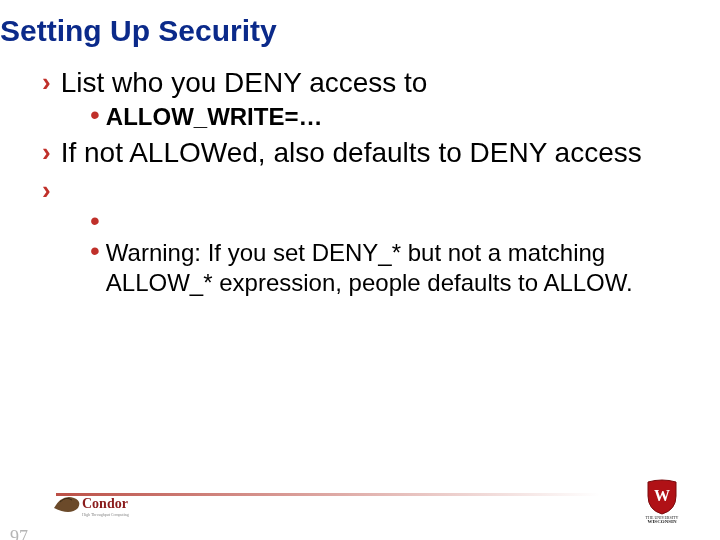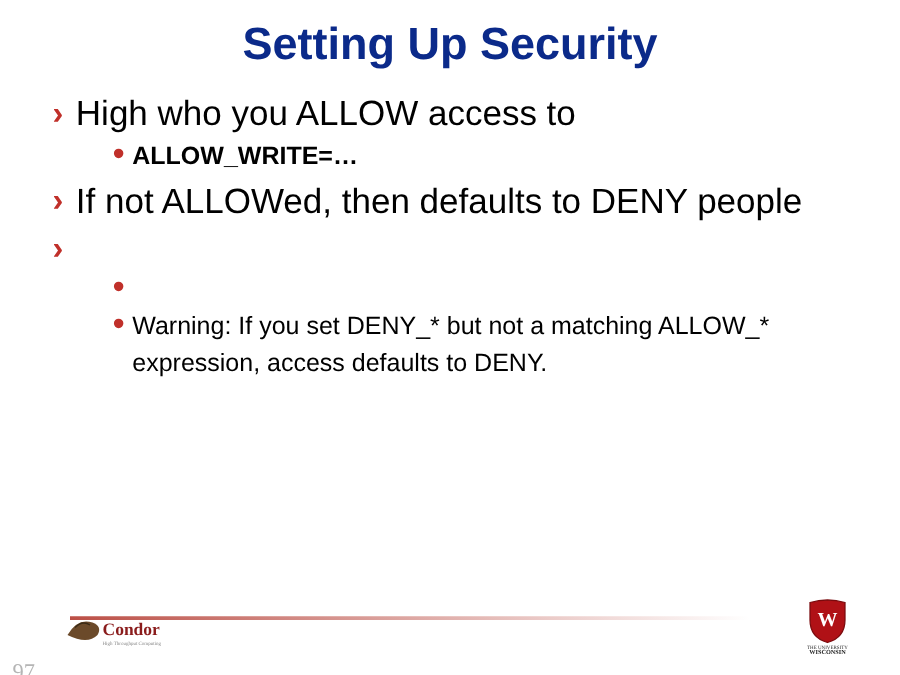--- a/index.html
+++ b/index.html
@@ -13,22 +13,22 @@
     overflow: hidden;
     position: relative;
   }
   .slide {
     width: 720px;
     height: 540px;
     position: relative;
     box-sizing: border-box;
   }
   .title {
-    text-align: center;
-    font-size: 36px;
+    text-align: left;
+    font-size: 30px;
     font-weight: bold;
     color: #0b2a8a;
     margin-top: 14px;
     margin-bottom: 18px;
   }
   .content {
     margin-left: 42px;
     margin-right: 20px;
   }
   .l1 {
@@ -55,21 +55,21 @@
     align-items: flex-start;
     margin: 2px 0 4px 0;
   }
   .l2 .dot {
     color: #c0302a;
     font-size: 28px;
     line-height: 26px;
     margin-right: 6px;
   }
   .l2 .txt {
-    font-size: 20px;
+    font-size: 24px;
     line-height: 30px;
   }
   .mono {
     font-family: "Comic Sans MS", cursive, sans-serif;
     font-weight: bold;
   }
   .footer-line {
     position: absolute;
     left: 56px;
     right: 120px;
@@ -109,44 +109,44 @@
 <body>
 
 <div class="slide">
 
   <div class="title">Setting Up Security</div>
 
   <div class="content">
 
     <div class="l1">
       <span class="chev">›</span>
-      <span class="txt">High who you ALLOW access to</span>
+      <span class="txt">List who you DENY access to</span>
     </div>
     <div class="l2wrap">
       <div class="l2">
         <span class="dot">•</span>
         <span class="txt mono">ALLOW_WRITE=…</span>
       </div>
     </div>
 
     <div class="l1">
       <span class="chev">›</span>
-      <span class="txt">If not ALLOWed, then defaults to DENY people</span>
+      <span class="txt">If not ALLOWed, also defaults to DENY access</span>
     </div>
 
     <div class="l1">
       <span class="chev">›</span>
     </div>
     <div class="l2wrap">
       <div class="l2">
         <span class="dot">•</span>
       </div>
       <div class="l2">
         <span class="dot">•</span>
-        <span class="txt">Warning: If you set DENY_* but not a matching ALLOW_* expression, access defaults to DENY.</span>
+        <span class="txt">Warning: If you set DENY_* but not a matching ALLOW_* expression, people defaults to ALLOW.</span>
       </div>
     </div>
 
   </div>
 
   <div class="footer-line"></div>
 
   <div class="condor-logo">
     <svg width="110" height="34" viewBox="0 0 110 34">
       <path d="M2 22 Q10 8 22 12 Q30 15 26 22 Q18 30 2 22 Z" fill="#6b4a2a"></path>

